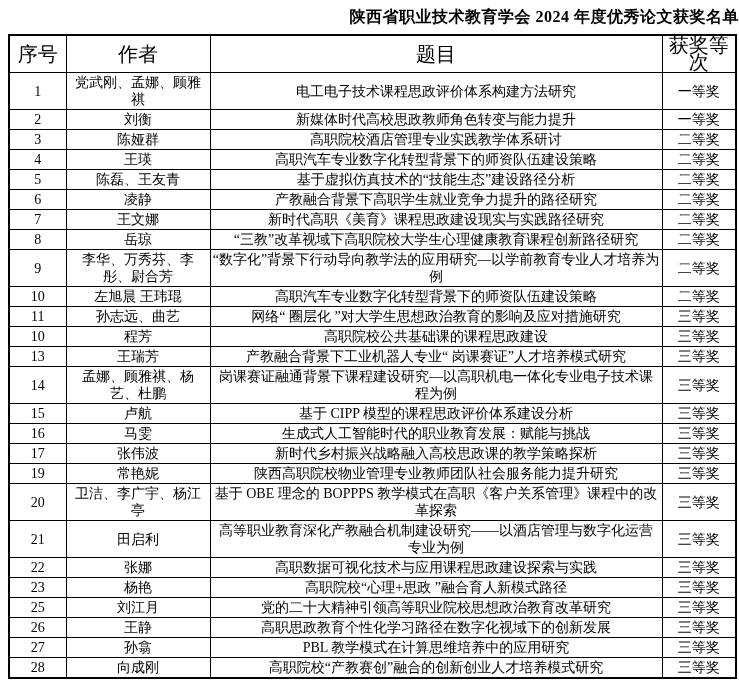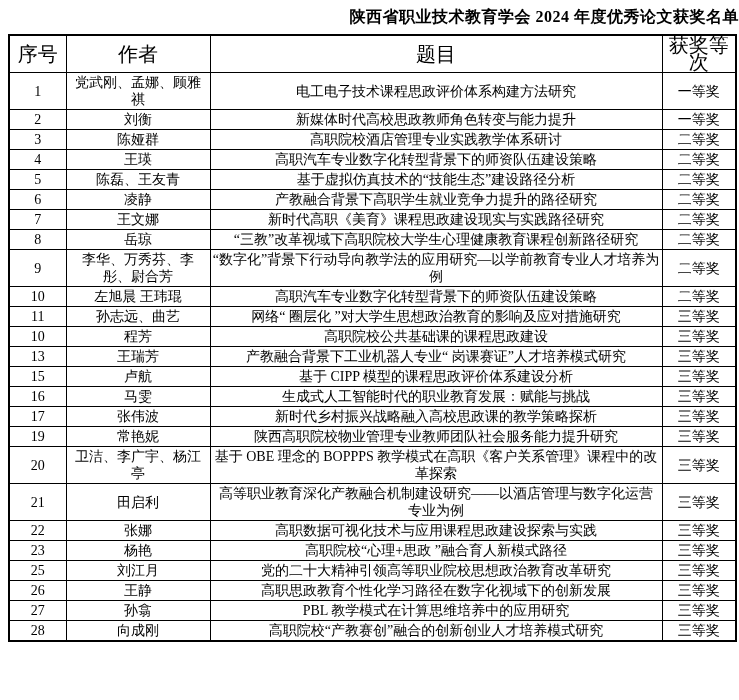--- a/index.html
+++ b/index.html
@@ -146,20 +146,26 @@
           <td data-name="cell-title">高职院校公共基础课的课程思政建设</td>
           <td data-name="cell-award">三等奖</td>
         </tr>
         <tr data-name="table-row">
           <td data-name="cell-no">13</td>
           <td data-name="cell-author">王瑞芳</td>
           <td data-name="cell-title">产教融合背景下工业机器人专业“ 岗课赛证”人才培养模式研究</td>
           <td data-name="cell-award">三等奖</td>
         </tr>
         <tr data-name="table-row">
+          <td data-name="cell-no">14</td>
+          <td data-name="cell-author">孟娜、顾雅祺、杨艺、杜鹏</td>
+          <td data-name="cell-title">岗课赛证融通背景下课程建设研究—以高职机电一体化专业电子技术课程为例</td>
+          <td data-name="cell-award">三等奖</td>
+        </tr>
+        <tr data-name="table-row">
           <td data-name="cell-no">15</td>
           <td data-name="cell-author">卢航</td>
           <td data-name="cell-title">基于 CIPP 模型的课程思政评价体系建设分析</td>
           <td data-name="cell-award">三等奖</td>
         </tr>
         <tr data-name="table-row">
           <td data-name="cell-no">16</td>
           <td data-name="cell-author">马雯</td>
           <td data-name="cell-title">生成式人工智能时代的职业教育发展：赋能与挑战</td>
           <td data-name="cell-award">三等奖</td>

